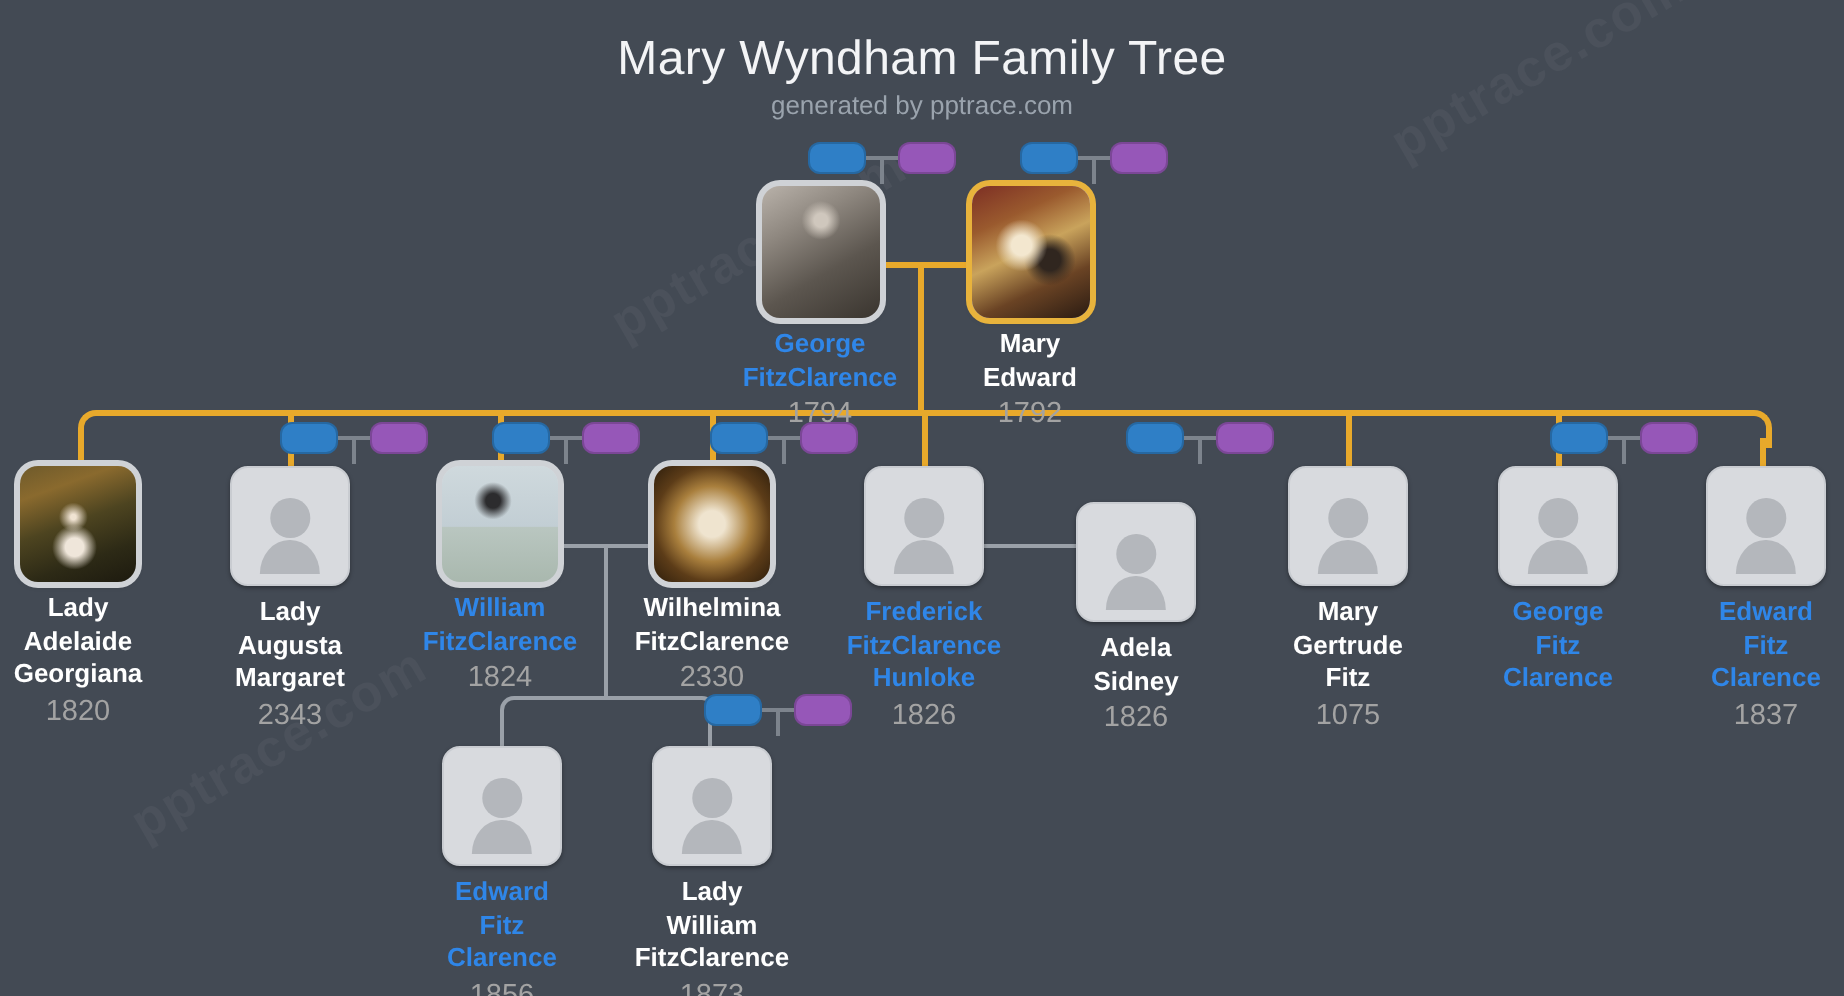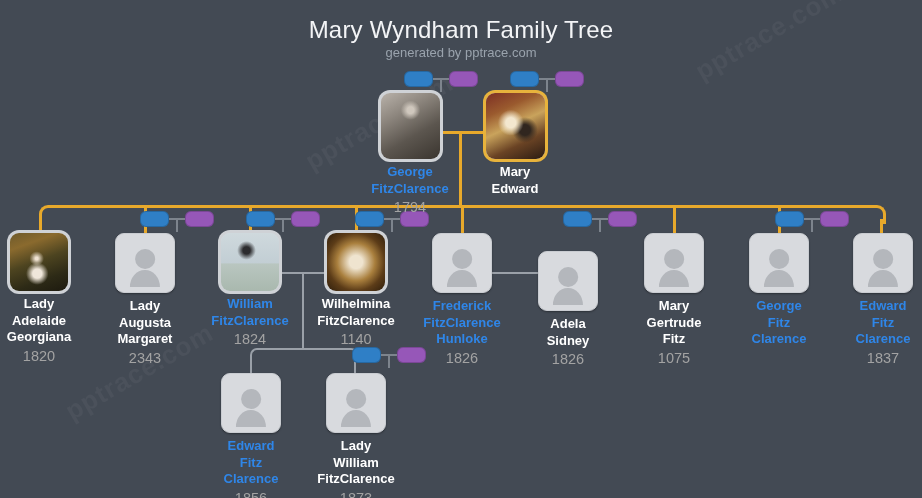--- a/index.html
+++ b/index.html
@@ -197,20 +197,21 @@
   </div>
 
   <div class="person" style="left:455px;top:93px;width:120px;">
     <div class="photo framed gold" style="width:59px;height:66px;">
       <div class="pt pt-mary"></div>
     </div>
     <div class="pname f">
       <div>Mary</div>
       <div>Edward</div>
     </div>
+    <div class="pyear">1792</div>
   </div>
 
   <div class="person" style="left:-16px;top:233px;width:110px;">
     <div class="photo framed dark" style="width:58px;height:58px;">
       <div class="pt pt-adelaide"></div>
     </div>
     <div class="pname f">
       <div>Lady</div>
       <div>Adelaide</div>
       <div>Georgiana</div>
@@ -243,21 +244,21 @@
   </div>
 
   <div class="person" style="left:301px;top:233px;width:110px;">
     <div class="photo framed dark" style="width:58px;height:58px;">
       <div class="pt pt-wilhelmina"></div>
     </div>
     <div class="pname f">
       <div>Wilhelmina</div>
       <div>FitzClarence</div>
     </div>
-    <div class="pyear">1140</div>
+    <div class="pyear">2330</div>
   </div>
 
   <div class="person" style="left:407px;top:233px;width:110px;">
     <div class="photo placeholder" style="width:58px;height:58px;">
       <div class="av-head"></div>
       <div class="av-body"></div>
     </div>
     <div class="pname m">
       <div>Frederick</div>
       <div>FitzClarence</div>

